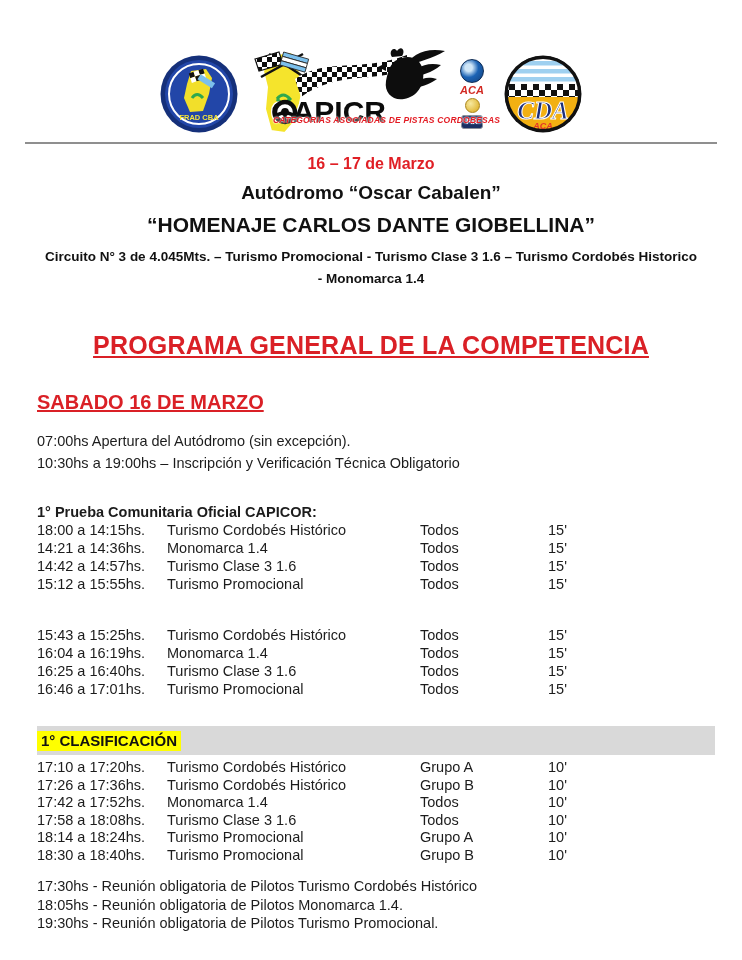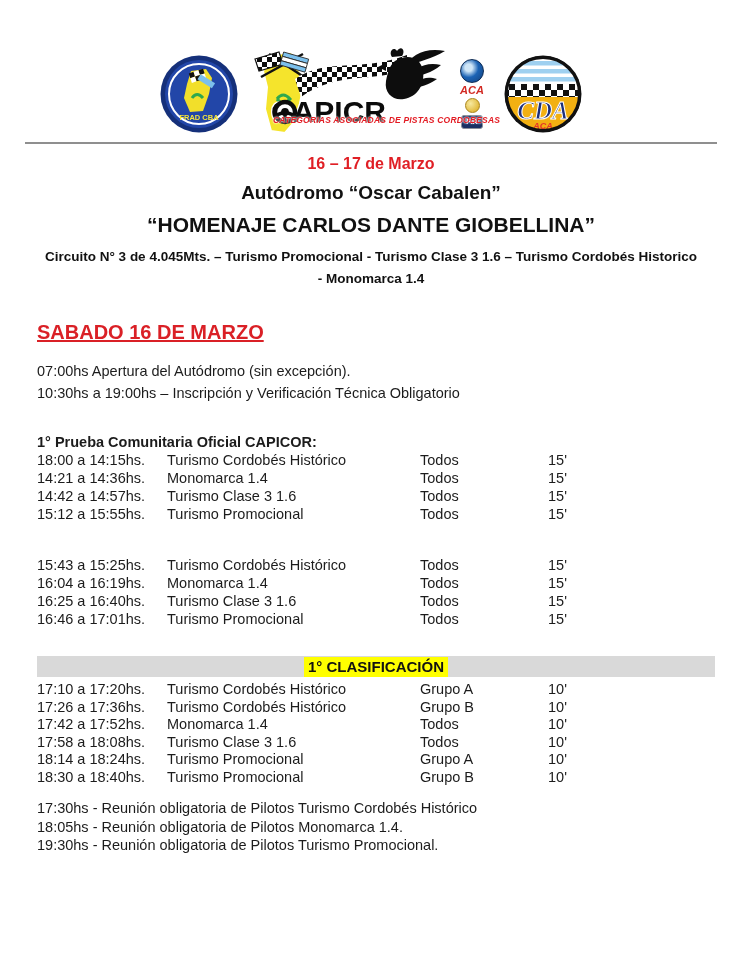--- a/index.html
+++ b/index.html
@@ -53,21 +53,21 @@
   
   .session{margin-top:0;}
   .session-heading{font-size:14.5px;font-weight:bold;line-height:18px;}
   .sess-1{margin-top:29px;}
   .sess-2{margin-top:33px;}
   .row{display:grid;grid-template-columns:130px 253px 128px 1fr;font-size:14.5px;line-height:18px;}
   .row span{white-space:nowrap;}
 
   
   .clasif-banner{
-    margin-top:28px;height:21px;background:#d9d9d9;display:flex;align-items:center;justify-content:center;
+    margin-top:28px;height:29px;background:#d9d9d9;display:flex;align-items:center;
   }
   .clasif-banner b{background:#ffff00;font-size:15px;font-weight:bold;color:#111;padding:1px 4px;line-height:18px;}
   .clasif-rows{margin-top:4px;}
   .clasif-rows .row{line-height:17.5px;}
 
   
   .meetings{margin-top:13px;font-size:14.5px;line-height:18.5px;}
 </style>
 </head>
 <body>
@@ -182,20 +182,21 @@
   <hr class="rule">
 
   <div class="date-range">16 – 17 de Marzo</div>
   <div class="venue">Autódromo “Oscar Cabalen”</div>
   <div class="tribute">“HOMENAJE CARLOS DANTE GIOBELLINA”</div>
   <div class="circuit">
     <div>Circuito N° 3 de 4.045Mts. – Turismo Promocional - Turismo Clase 3 1.6 – Turismo Cordobés Historico</div>
     <div>- Monomarca 1.4</div>
   </div>
 
+  <div class="main-title">PROGRAMA GENERAL DE LA COMPETENCIA</div>
   <div class="day-heading">SABADO 16 DE MARZO</div>
 
   <div class="content">
 
     <div class="intro">
 
         <div>07:00hs Apertura del Autódromo (sin excepción).</div>
 
         <div>10:30hs a 19:00hs – Inscripción y Verificación Técnica Obligatorio</div>
       </div>

